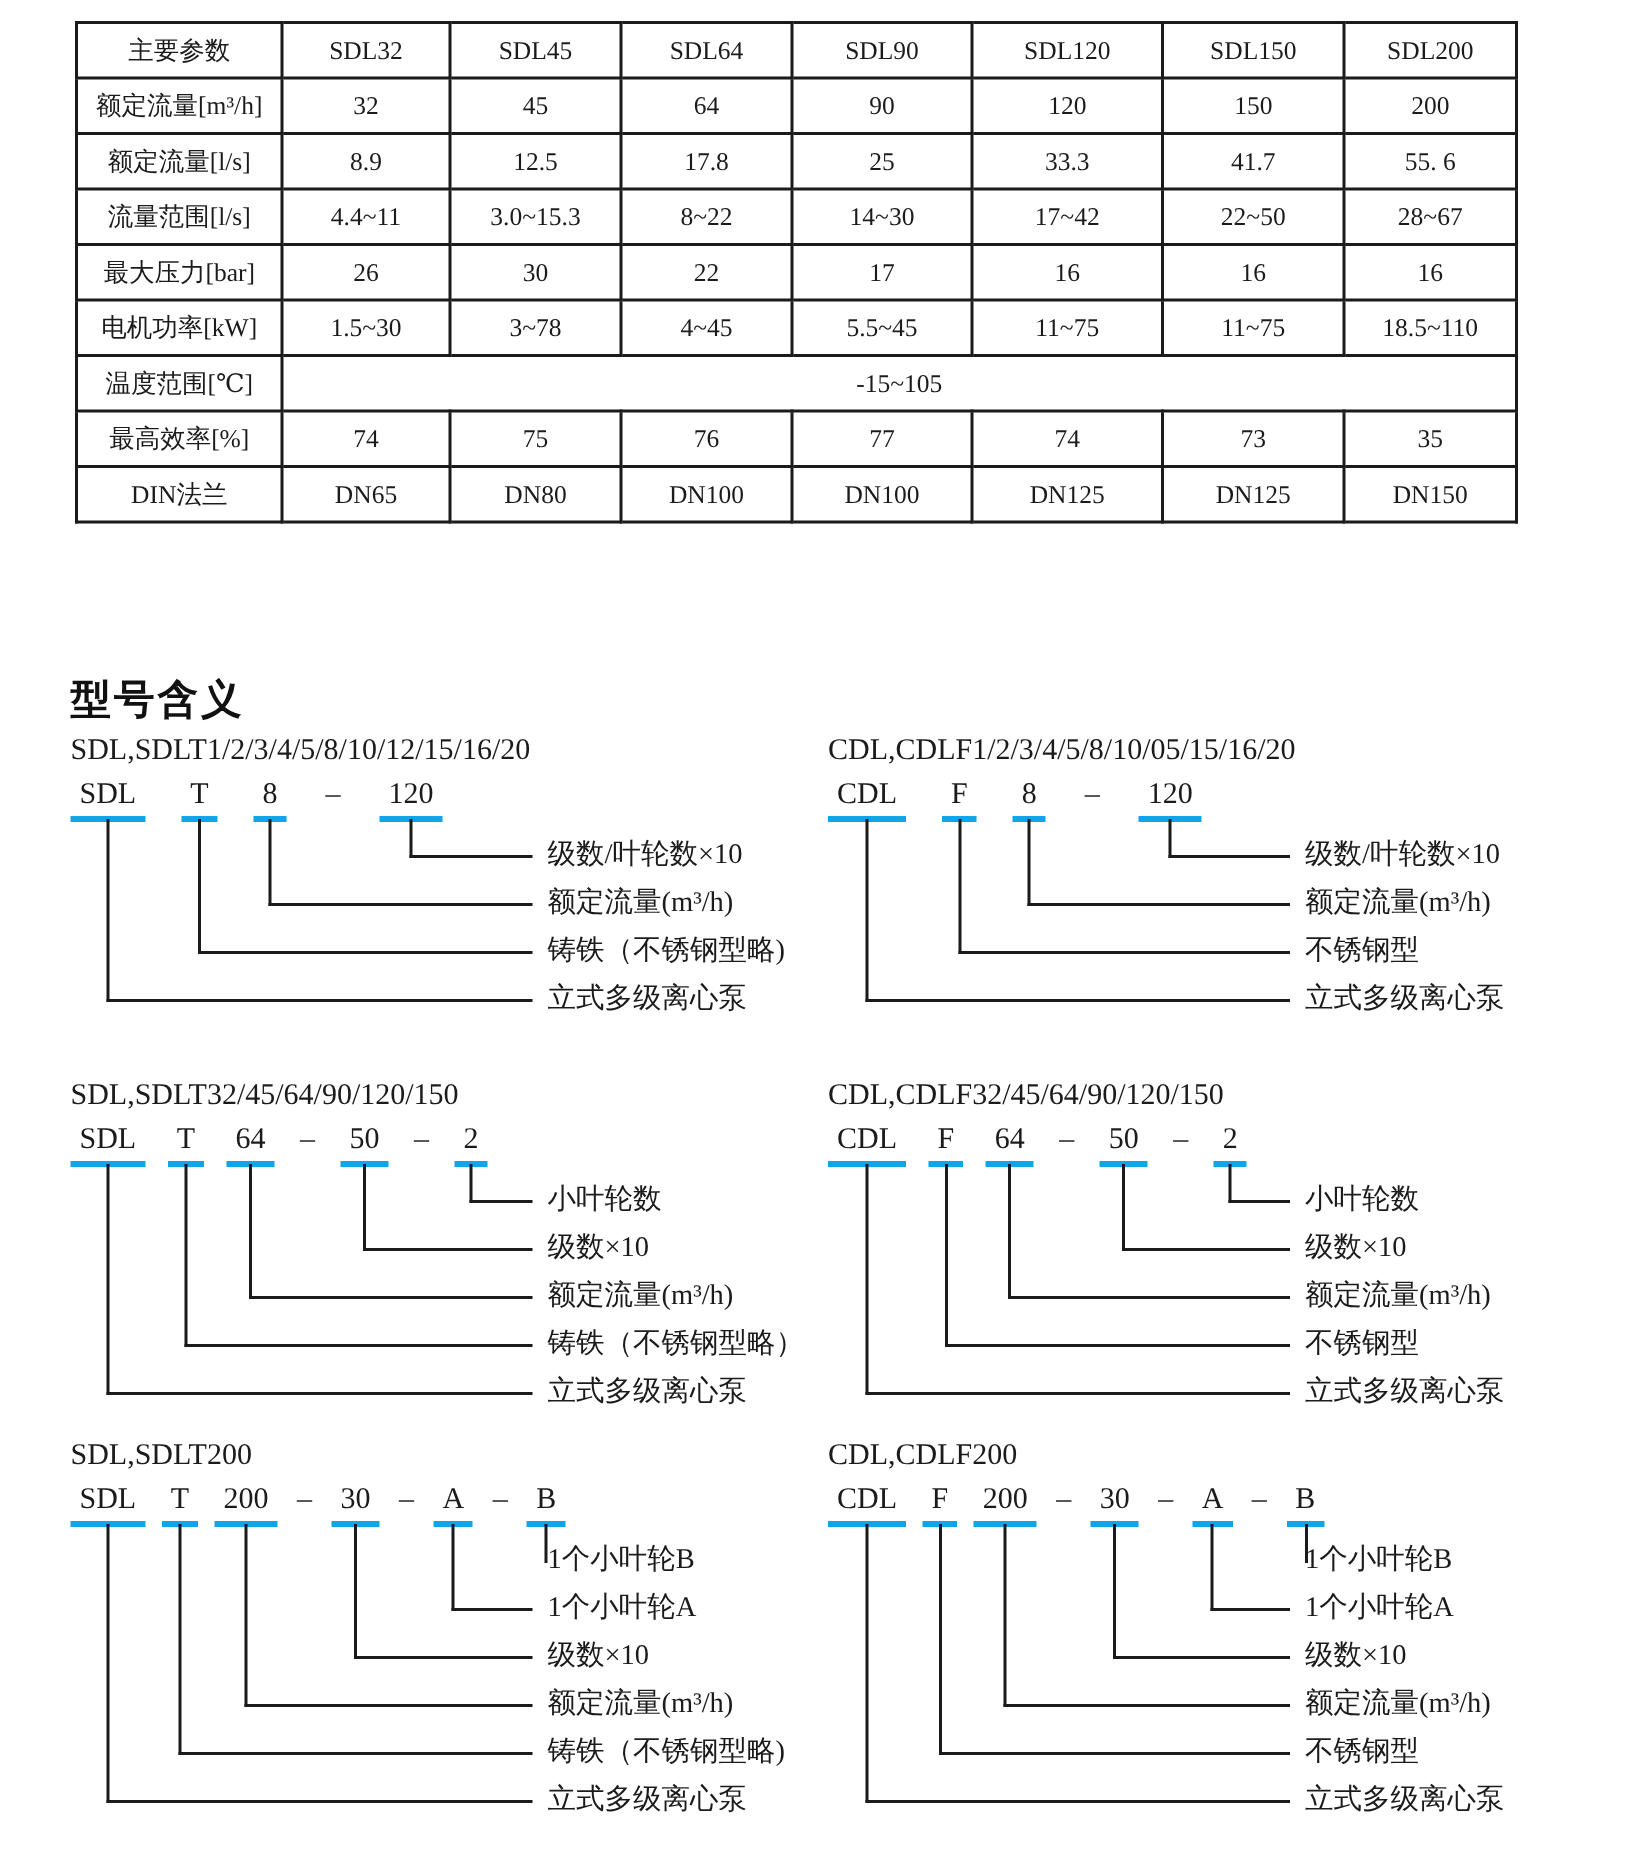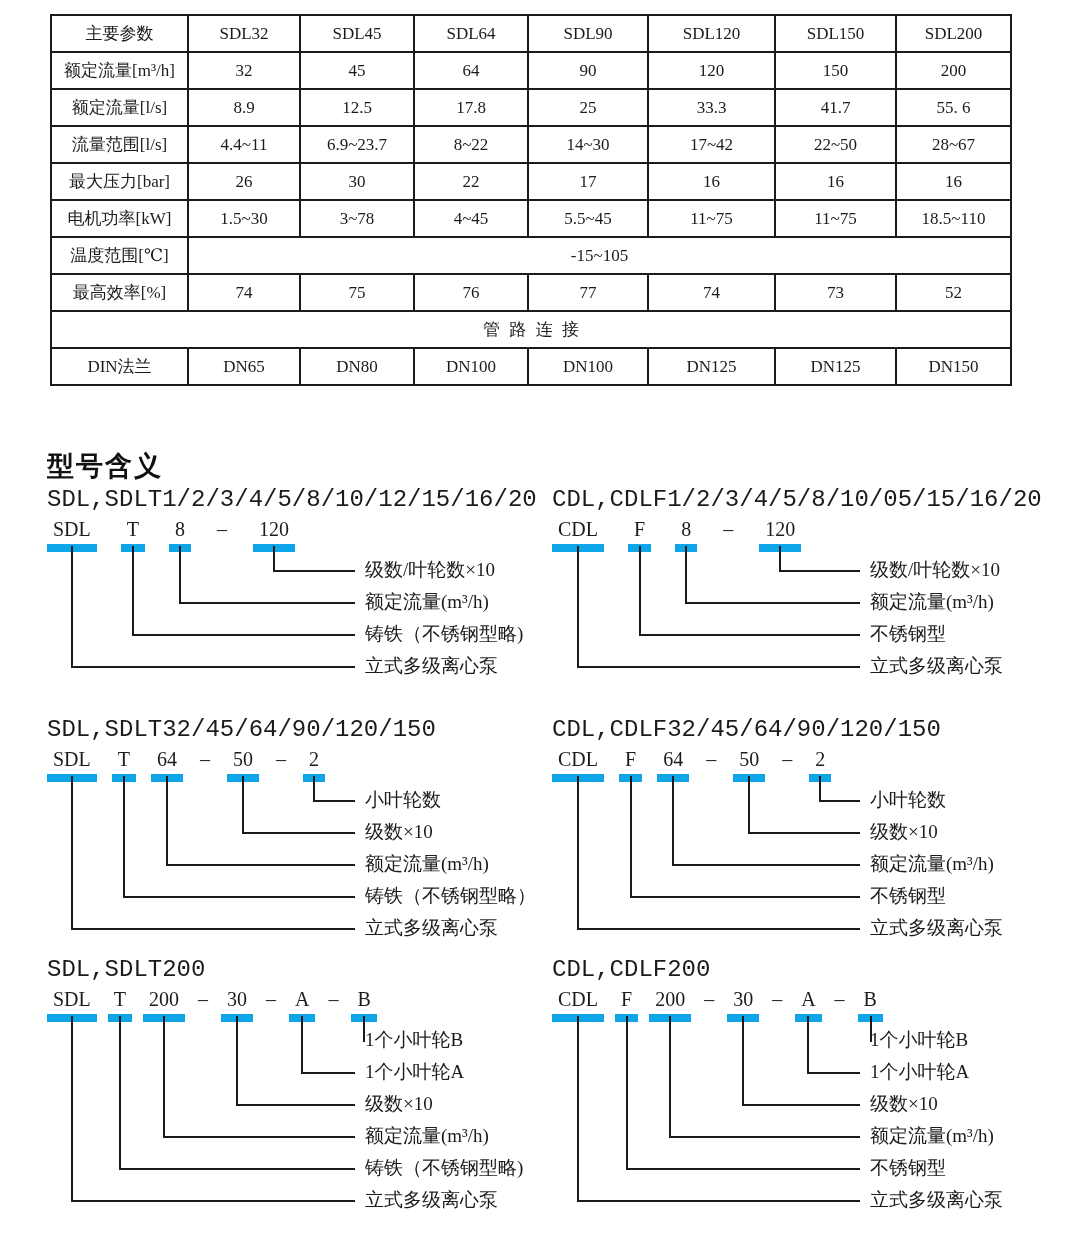--- a/index.html
+++ b/index.html
@@ -23,26 +23,26 @@
 
   
   .section-heading {
     position:absolute; left:47px; top:448px;
     font-family:"Liberation Sans","DejaVu Sans",sans-serif;
     font-weight:bold; font-size:27px; letter-spacing:2px; color:#111;
   }
 
   
   .diagram { position:absolute; width:515px; }
-  .dg-title { font-size:24px; line-height:24px; white-space:nowrap;font-family:Liberation Mono, monospace; }
+  .dg-title { font-size:20px; line-height:24px; white-space:nowrap; }
   .dg-tokens {
     display:flex; align-items:baseline; margin-top:6px;
     font-size:20px; line-height:23px; white-space:nowrap;
   }
-  .dg-token  { border-bottom:8px solid #0ea5e9; padding:0 6px 3px; }
+  .dg-token  { border-bottom:4px solid #0ea5e9; padding:0 6px 3px; }
   .dg-dash   { padding:0 2px 3px; }
   .dg-line   { position:absolute; background:#1b1b1b; }
   .dg-label  { position:absolute; font-size:19px; line-height:24px; white-space:nowrap;text-align:right; }
 </style>
 </head>
 <body>
 
 <div class="sheet">
 
   <table class="spec">
@@ -85,21 +85,21 @@
           <td>12.5</td>
           <td>17.8</td>
           <td>25</td>
           <td>33.3</td>
           <td>41.7</td>
           <td>55. 6</td>
         </tr>
         <tr>
           <td>流量范围[l/s]</td>
           <td>4.4~11</td>
-          <td>6.9~23.7</td>
+          <td>3.0~15.3</td>
           <td>8~22</td>
           <td>14~30</td>
           <td>17~42</td>
           <td>22~50</td>
           <td>28~67</td>
         </tr>
         <tr>
           <td>最大压力[bar]</td>
           <td>26</td>
           <td>30</td>
@@ -124,24 +124,21 @@
           <td colspan="7">-15~105</td>
         </tr>
         <tr>
           <td>最高效率[%]</td>
           <td>74</td>
           <td>75</td>
           <td>76</td>
           <td>77</td>
           <td>74</td>
           <td>73</td>
-          <td>52</td>
-        </tr>
-        <tr>
-          <td class="pipe-cell" colspan="8">管路连接</td>
+          <td>35</td>
         </tr>
         <tr>
           <td>DIN法兰</td>
           <td>DN65</td>
           <td>DN80</td>
           <td>DN100</td>
           <td>DN100</td>
           <td>DN125</td>
           <td>DN125</td>
           <td>DN150</td>

